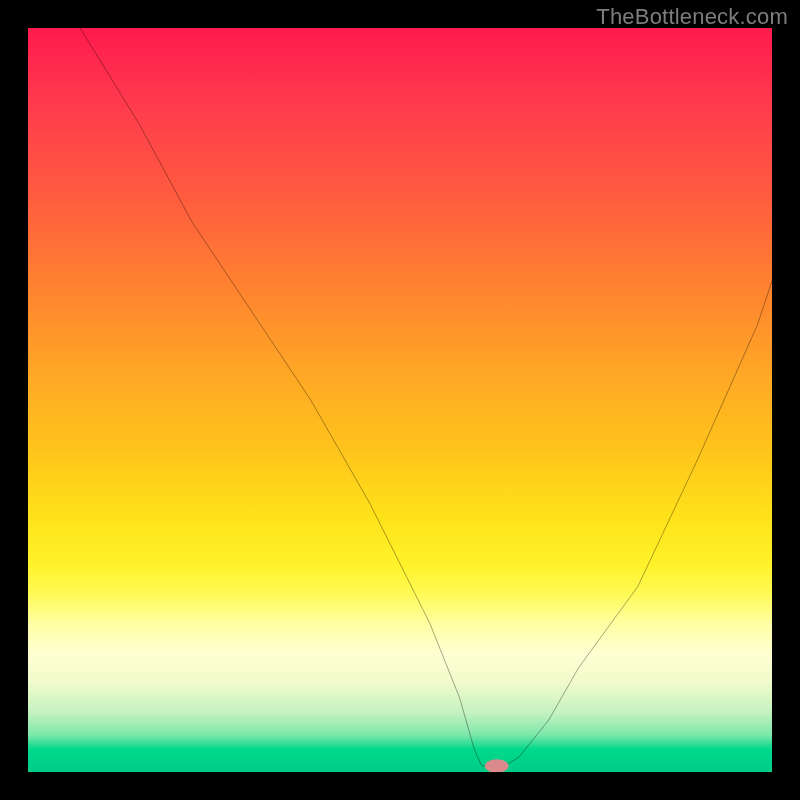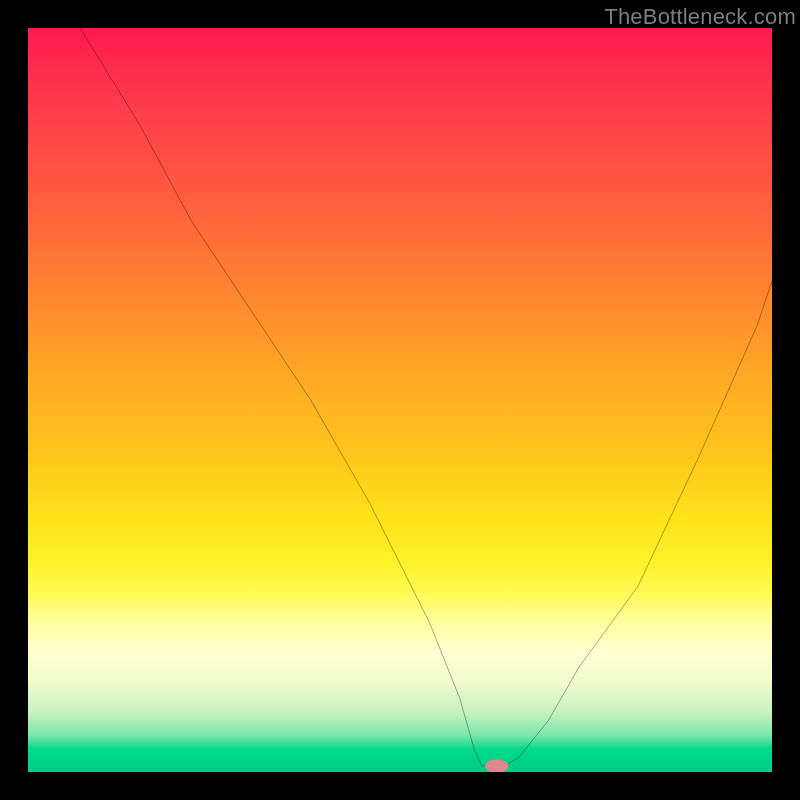--- a/index.html
+++ b/index.html
@@ -16,21 +16,21 @@
     position: absolute;
     top: 0;
     left: 0;
     width: 800px;
     height: 800px;
     background: #000;
   }
   .watermark {
     position: absolute;
     top: 4px;
-    right: 4px;
+    right: 12px;
     color: #7d7d7d;
     font-size: 22px;
     font-weight: 500;
     letter-spacing: 0.2px;
     z-index: 10;
   }
   .plot {
     position: absolute;
     top: 28px;
     left: 28px;

